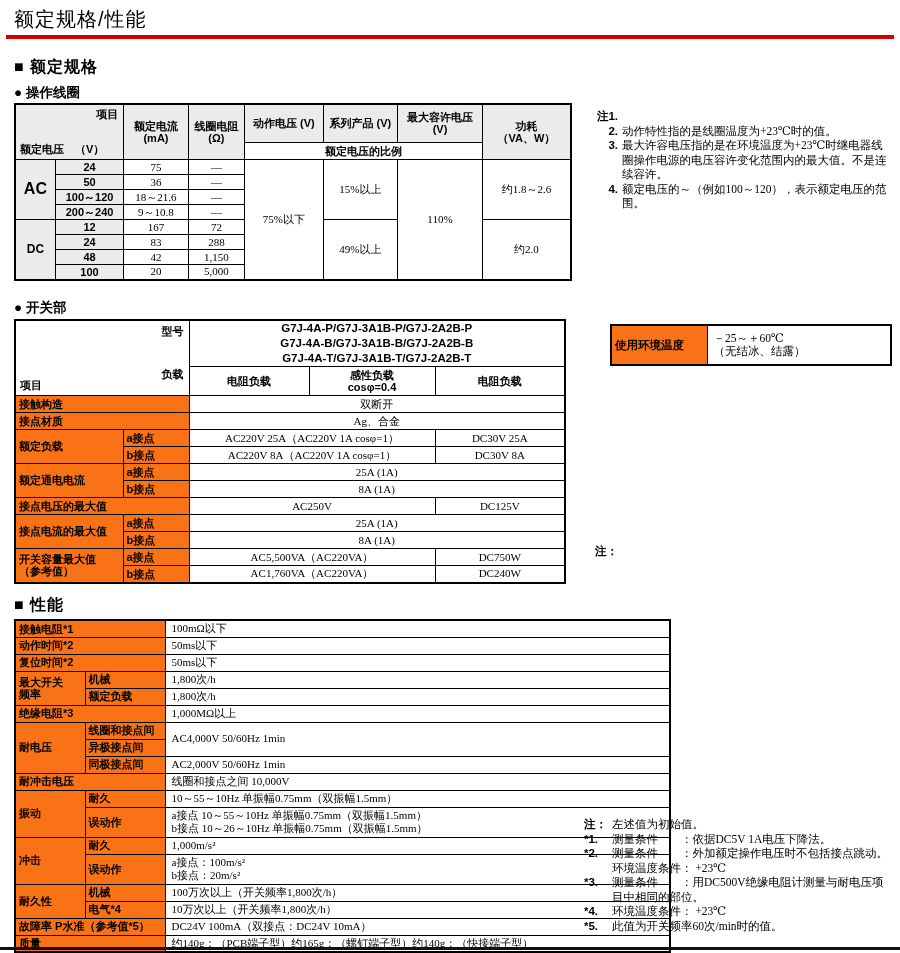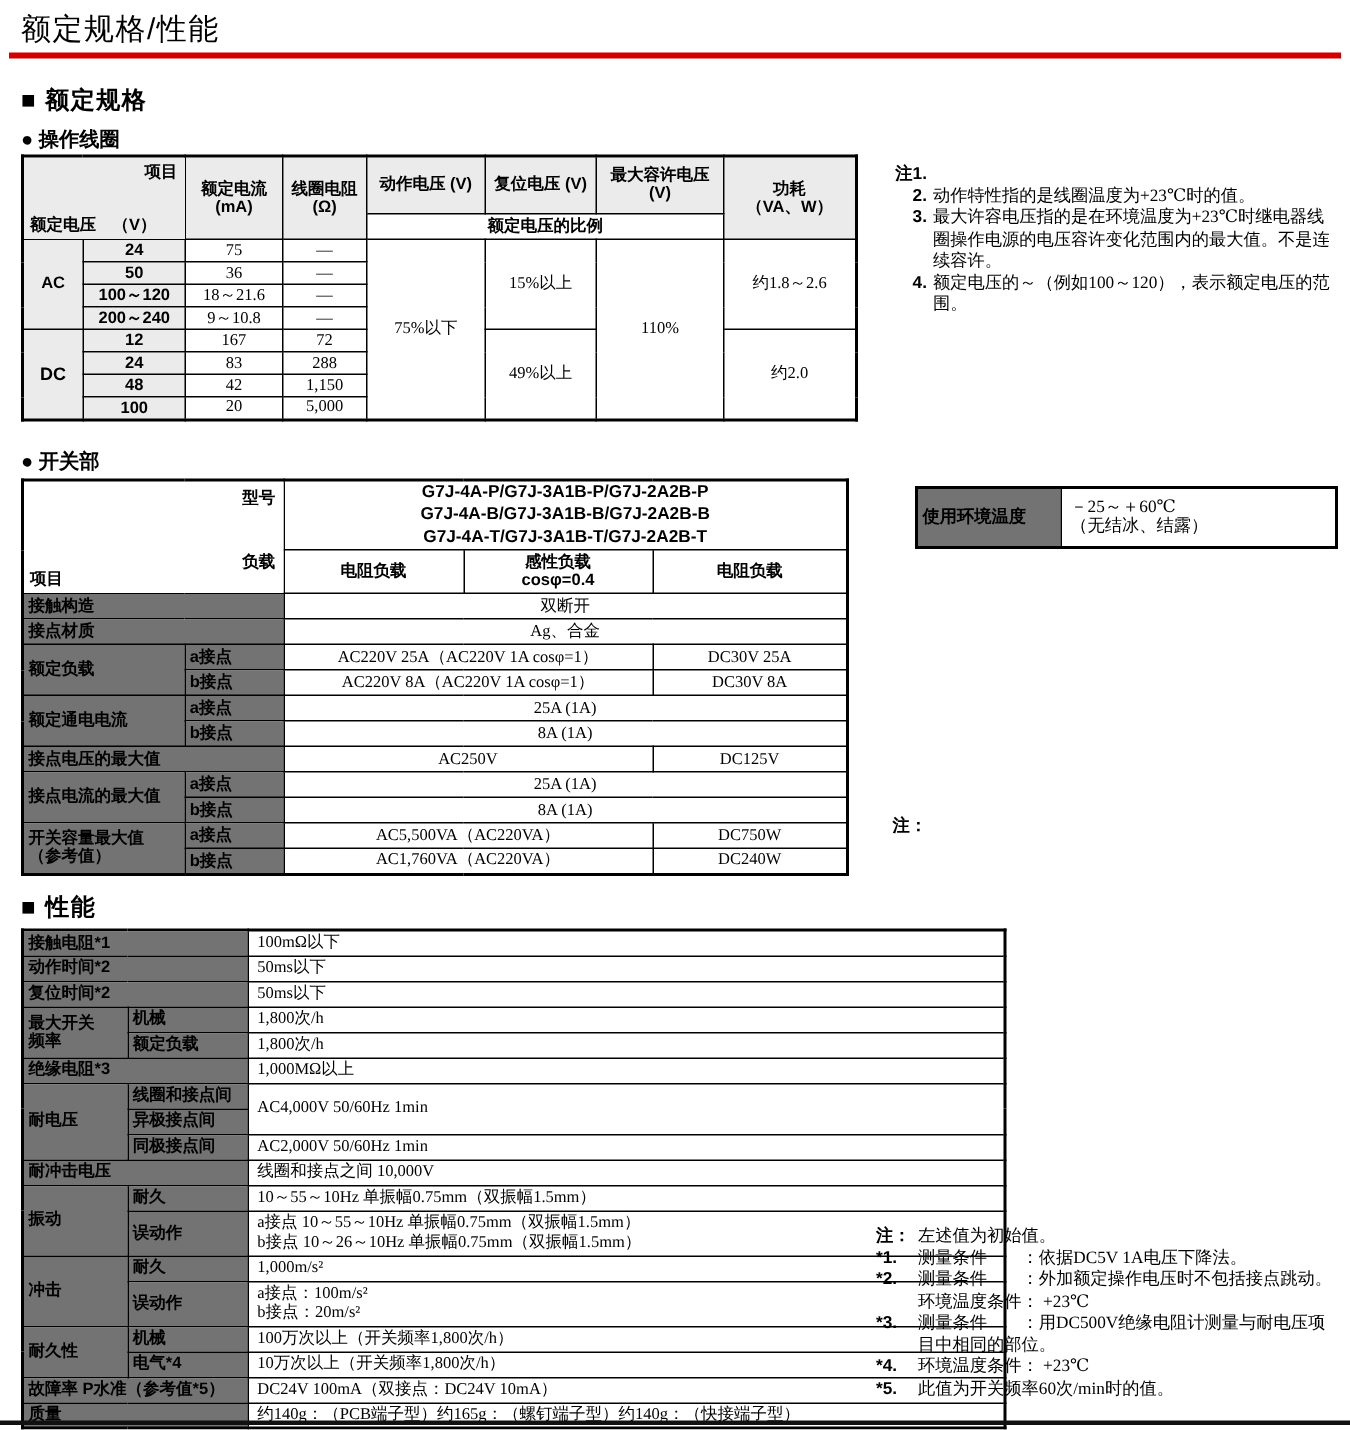--- a/index.html
+++ b/index.html
@@ -5,21 +5,21 @@
   html,body{margin:0;padding:0;background:#fff}
   body{width:900px;height:953px;position:relative;overflow:hidden;color:#000;
        font-family:"Liberation Sans","DejaVu Sans",sans-serif;}
   .abs{position:absolute}
   .title{left:14px;top:6px;font-size:20px;font-weight:normal;letter-spacing:1px}
   .rule-red{left:6px;top:35px;width:888px;height:4px;background:#d40000}
   .h1{font-size:16px;font-weight:bold;letter-spacing:1px}
   .h2{font-size:13.5px;font-weight:bold}
   table{border-collapse:collapse;table-layout:fixed;border:2px solid #000}
   td{border:1px solid #000;padding:0 3px;white-space:pre-line;overflow:hidden;vertical-align:middle}
-  .lblc{background:#737373;font-weight:bold;font-size:11px;text-align:left;line-height:12.5px}
+  .lblc{background:#f97316;font-weight:bold;font-size:11px;text-align:left;line-height:12.5px}
   .hd{background:#ebebeb;font-weight:bold;font-size:11px;text-align:center;line-height:12.5px}
   .hdw{background:#fff;font-weight:bold;font-size:11px;text-align:center;line-height:12.5px}
   .val{font-family:Liberation Serif, serif;font-size:11px;text-align:center;line-height:13px}
   .vall{font-family:"Liberation Serif","DejaVu Serif",serif;font-size:11px;text-align:left;line-height:13.5px;padding-left:6px}
   .corner{position:relative;background:#ebebeb}
   .corner .c-top{position:absolute;top:2px;right:5px;font-size:11px;font-weight:bold}
   .corner .c-bot{position:absolute;bottom:2px;left:4px;font-size:11px;font-weight:bold}
   .corner2{position:relative;background:#fff}
   .corner2 .c-top{position:absolute;top:3px;right:5px;font-size:11px;font-weight:bold}
   .corner2 .c-mid{position:absolute;bottom:13px;right:5px;font-size:11px;font-weight:bold}
@@ -57,31 +57,31 @@
       <tr style="height:36px">
     <td class="corner" colspan="2" rowspan="2">
       <span class="c-top">项目</span>
       <span class="c-bot">额定电压　（V）</span>
     </td>
     <td class="hd" rowspan="2">额定电流
 (mA)</td>
     <td class="hd" rowspan="2">线圈电阻
 (Ω)</td>
     <td class="hd">动作电压 (V)</td>
-    <td class="hd">复位电压 (V)</td>
+    <td class="hd">系列产品 (V)</td>
     <td class="hd">最大容许电压
 (V)</td>
     <td class="hd" rowspan="2">功耗
 （VA、W）</td>
   </tr>
   <tr style="height:16px">
     <td class="hdw" colspan="3">额定电压的比例</td>
   </tr>
   <tr style="height:15px">
-    <td class="hd" rowspan="4" style="font-size:11px">AC</td>
+    <td class="hd" rowspan="4" style="font-size:16px">AC</td>
     <td class="hd">24</td>
     <td class="val">75</td>
     <td class="val">—</td>
     <td class="val" rowspan="8">75%以下</td>
     <td class="val" rowspan="4">15%以上</td>
     <td class="val" rowspan="8">110%</td>
     <td class="val" rowspan="4">约1.8～2.6</td>
   </tr>
   <tr style="height:15px">
     <td class="hd">50</td>

